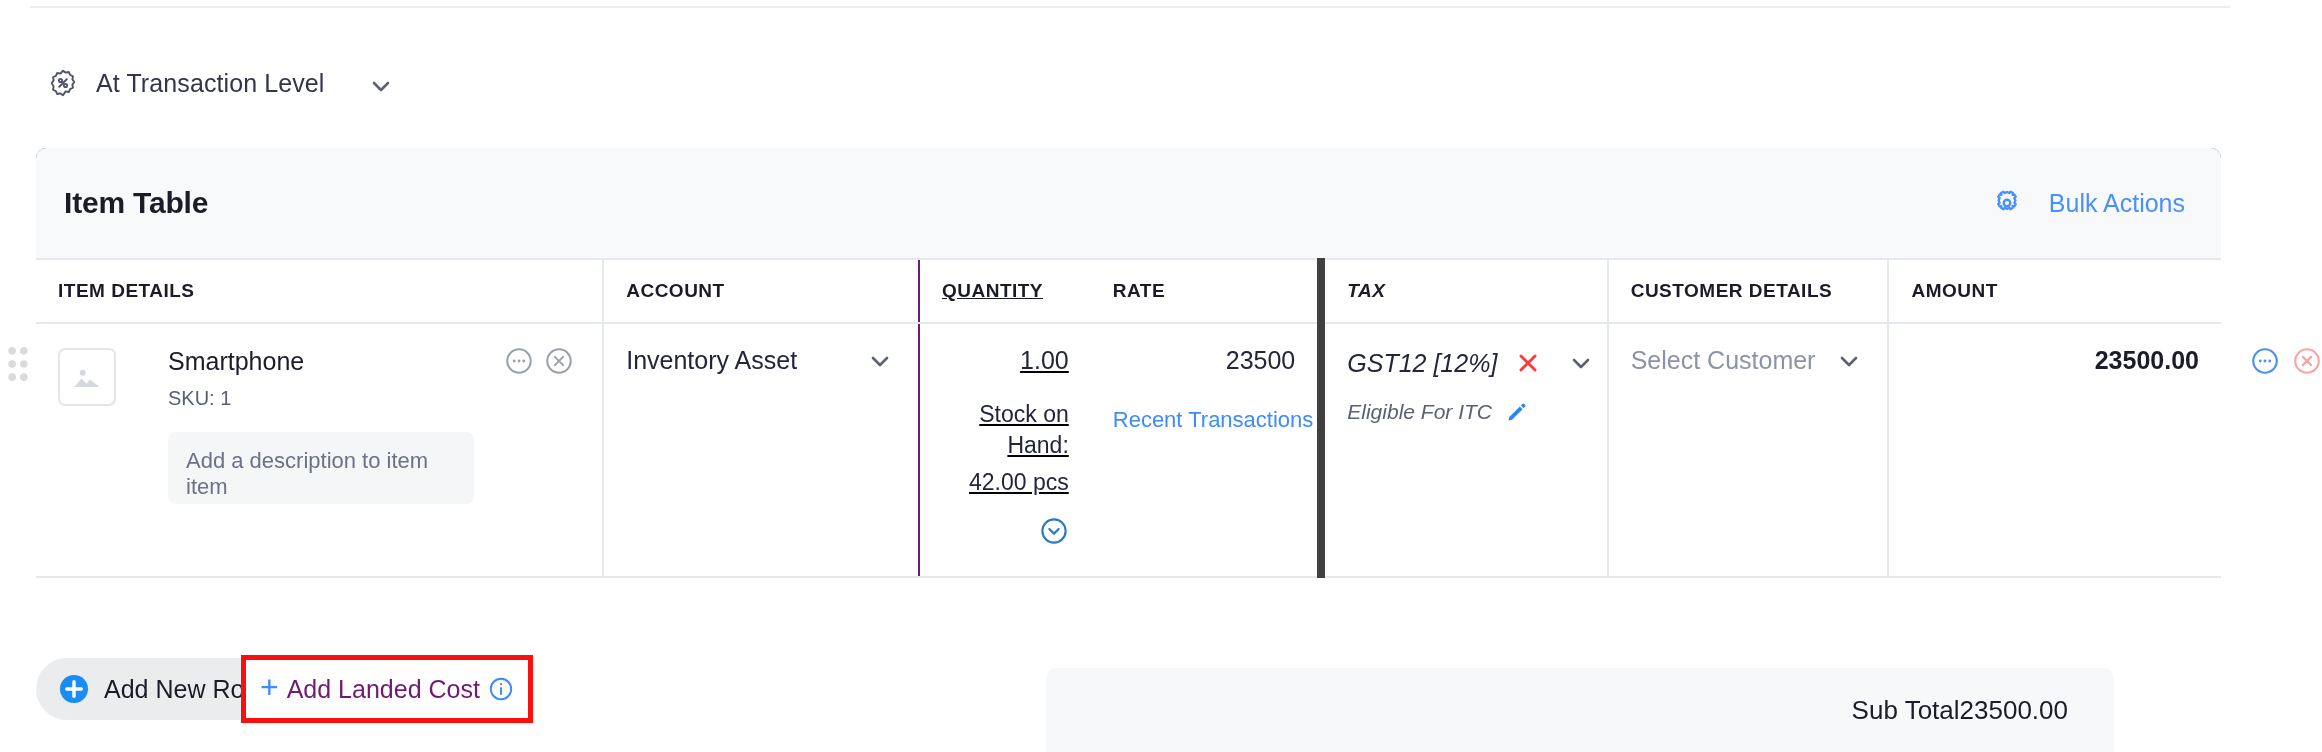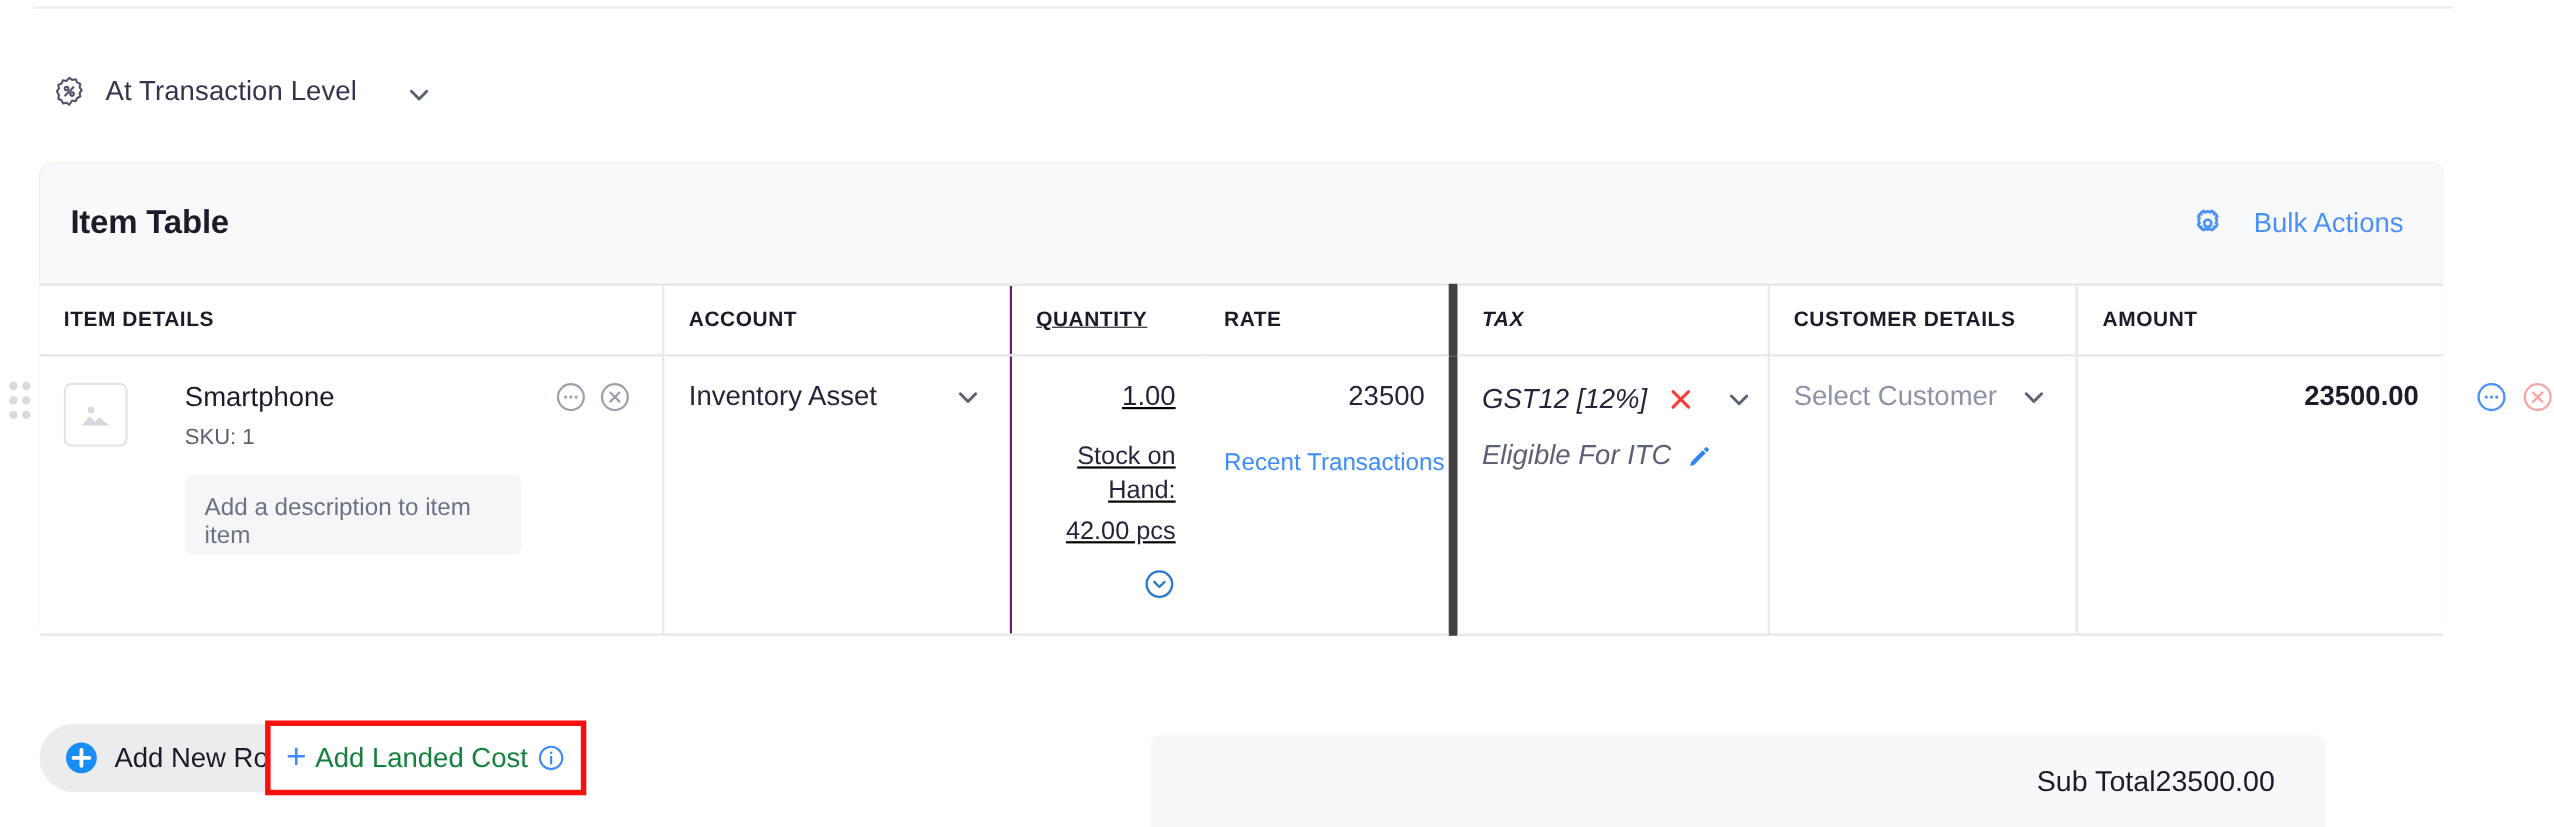--- a/index.html
+++ b/index.html
@@ -43,21 +43,21 @@
     letter-spacing: 0.1px;
     white-space: nowrap;
   }
   .txn-level .caret { margin-left: 26px; width: 24px; height: 24px; display: block; }
 
   
   .card {
     position: absolute;
     left: 36px; top: 148px;
     width: 2185px;
-    background: #fdba74;
+    background: #0f766e;
     border-radius: 10px;
   }
   .card-head {
     height: 110px;
     background: #f8f9fb;
     border-radius: 10px 10px 0 0;
     display: flex;
     align-items: center;
     justify-content: space-between;
     padding: 0 36px 0 28px;
@@ -170,21 +170,21 @@
   }
 
   
   .tax-line { display: flex; align-items: center; }
   .tax-name { font-size: 25px; color: #23253a; white-space: nowrap; }
   .tax-clear { margin-left: 18px; width: 26px; height: 26px; display: block; cursor: pointer; }
   .tax-sep { width: 2px; height: 34px; background: #d6d9e2; margin: 0 14px; }
   .tax-caret { width: 24px; height: 24px; display: block; cursor: pointer; }
   .tax-itc {
     margin-top: 20px;
-    font-size: 25px; color: #5b6073;
+    font-size: 21px; color: #5b6073;
     display: flex; align-items: center; gap: 14px;
   }
   .tax-itc svg { width: 22px; height: 22px; display: block; cursor: pointer; }
 
   
   .amount-val { font-size: 25px; font-weight: bold; color: #1b1c28; }
 
   
   .row-side-actions {
     position: absolute;
@@ -223,21 +223,21 @@
     left: 241px; top: 655px;
     height: 68px;
     border: 5px solid #fa0f0f;
     background: #ffffff;
     display: flex; align-items: center;
     padding: 0 14px;
     gap: 8px;
     cursor: pointer;
   }
   .landed-cost .plus-glyph { font-size: 32px; color: #3d8bfd; line-height: 1; margin-top: -4px; }
-  .landed-cost .lbl { font-size: 25px; color: #15803d; white-space: nowrap; }
+  .landed-cost .lbl { font-size: 25px; color: #701a75; white-space: nowrap; }
   .landed-cost .info-icon { width: 26px; height: 26px; display: block; }
 
   
   .subtotal-panel {
     position: absolute;
     left: 1046px; top: 668px;
     width: 1068px; height: 84px;
     background: #f7f8fa;
     border-radius: 10px 10px 0 0;
     display: flex; align-items: center; justify-content: flex-end;

